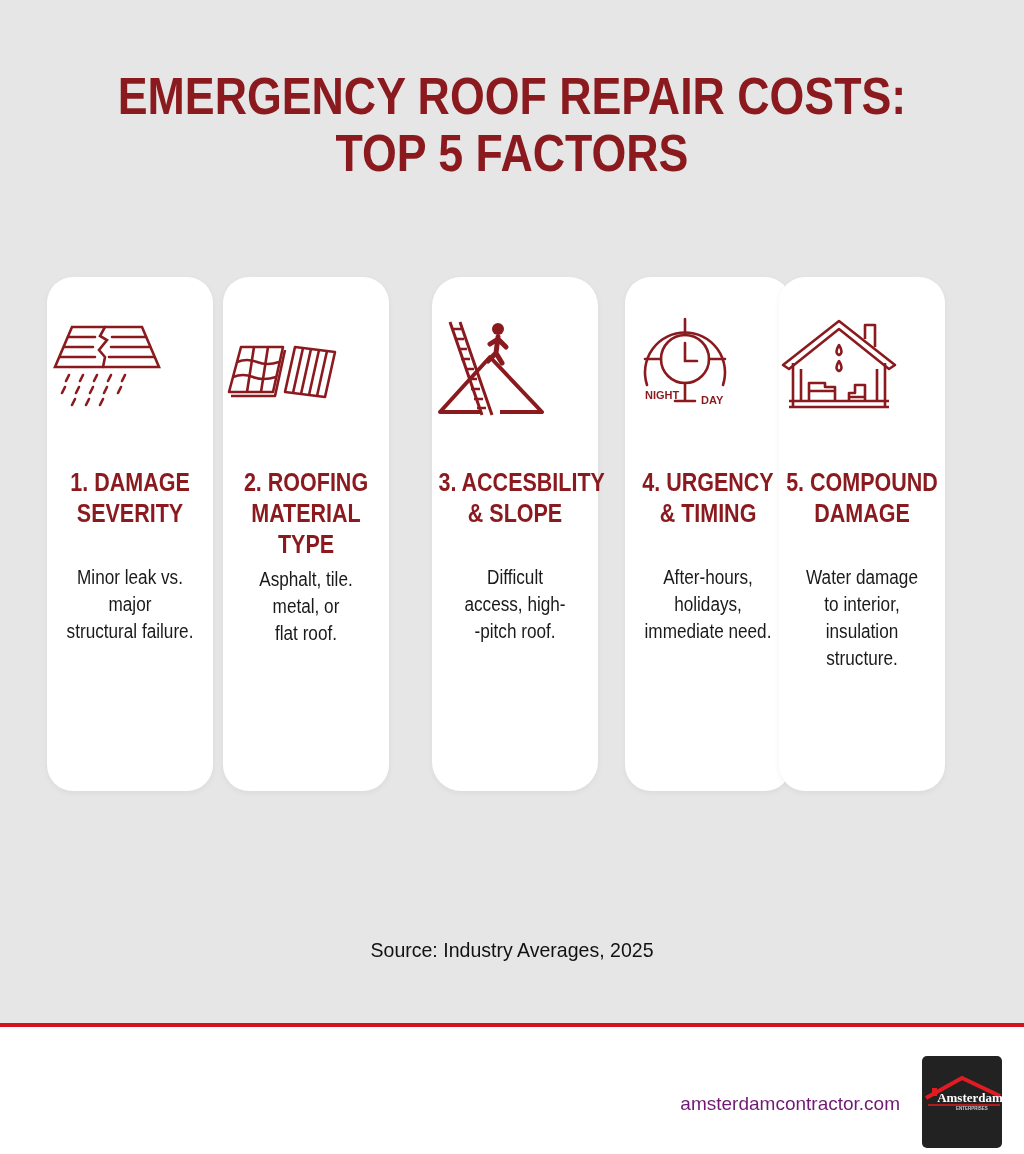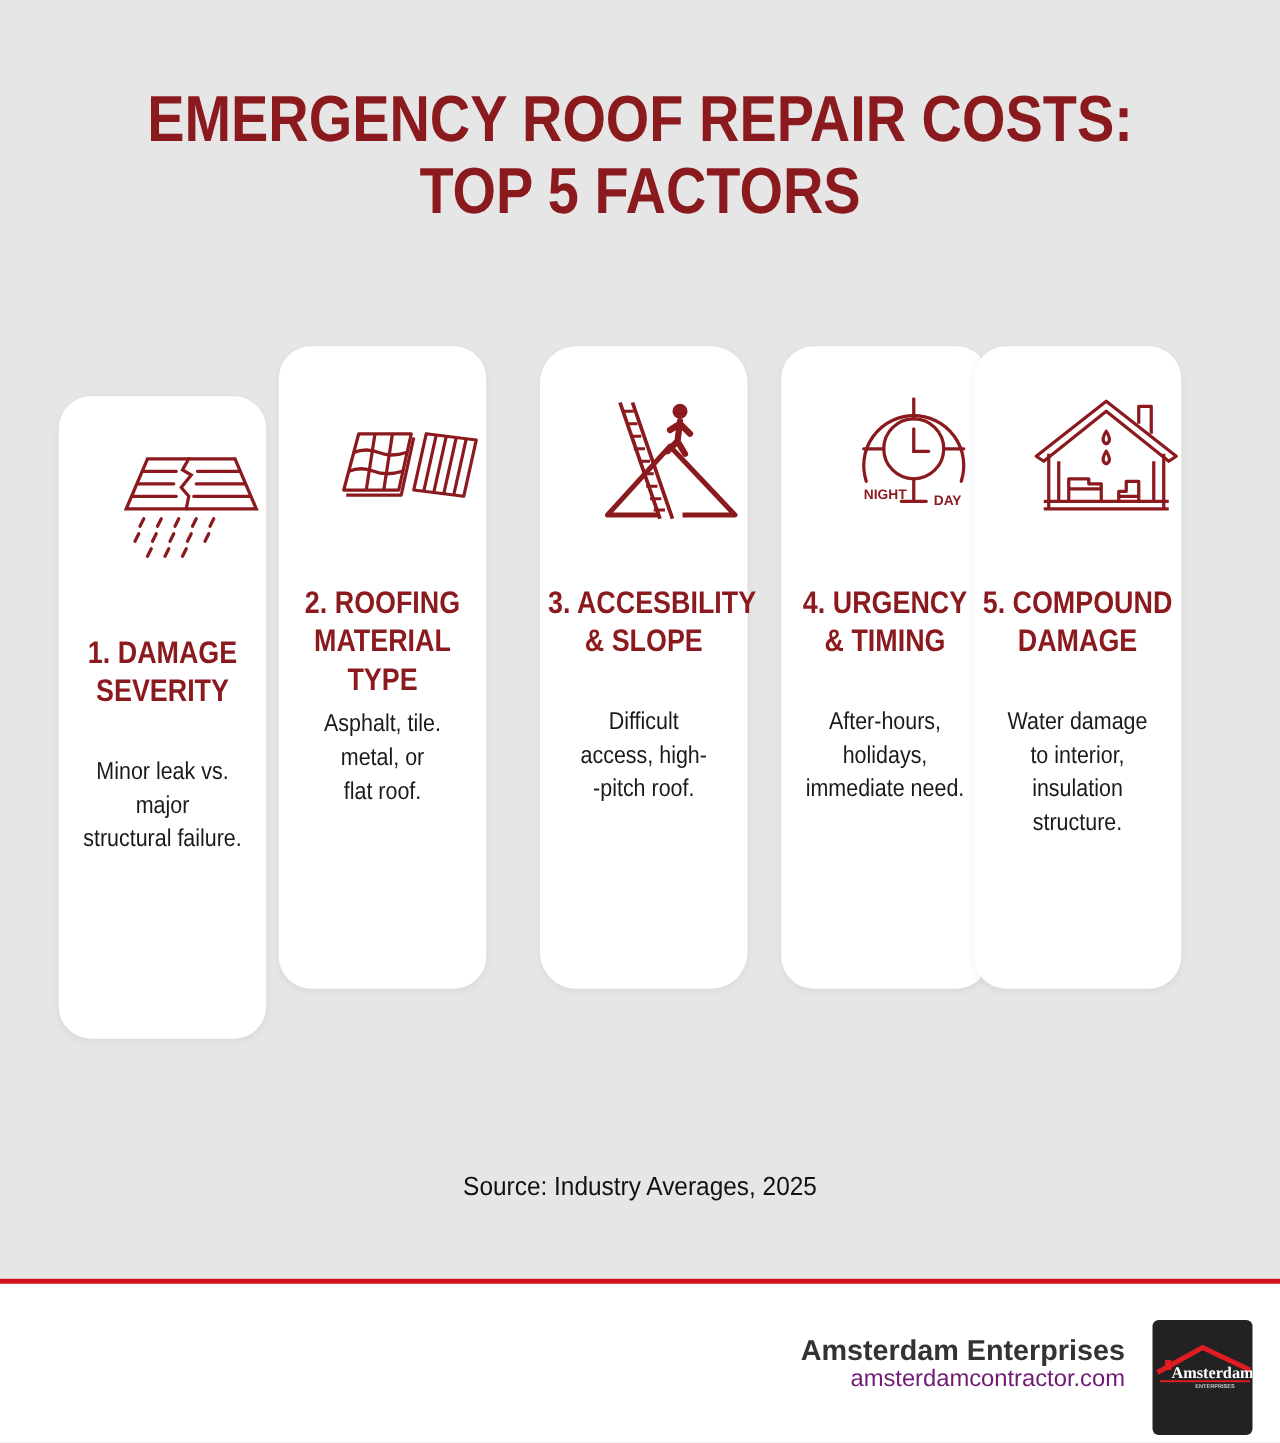--- a/index.html
+++ b/index.html
@@ -15,21 +15,21 @@
     transform:scaleX(0.86); transform-origin:center top;
   }
   .title div { white-space:nowrap; }
   .card {
     position:absolute; top:277px; width:166px; height:514px;
     background:#ffffff; border-radius:26px;
     box-shadow:0 2px 6px rgba(0,0,0,0.05);
   }
   .icon-wrap {
     position:absolute; left:0; top:35px; width:100%; height:110px;
-    display:flex; align-items:center; justify-content:flex-end;
+    display:flex; align-items:center; justify-content:flex-start;
   }
   .heading {
     position:absolute; left:-6px; right:-6px; top:190px; text-align:center;
     color:#8b1a1f; font-weight:bold; font-size:25px; line-height:31px;
     transform:scaleX(0.86); transform-origin:center top; white-space:nowrap;
   }
   .desc {
     position:absolute; left:0; right:0; text-align:center;
     color:#1a1a1a; font-size:19.5px; line-height:27px;
     transform:scaleX(0.88); transform-origin:center top; white-space:nowrap;
@@ -56,21 +56,21 @@
   }
 </style>
 </head>
 <body>
 
 <div class="title">
   <div>EMERGENCY ROOF REPAIR COSTS:</div>
   <div>TOP 5 FACTORS</div>
 </div>
 
-<div class="card" style="left:47px;margin-top:40px;">
+<div class="card" style="left:47px;">
   <div class="icon-wrap">
     <svg width="120" height="100" viewBox="0 0 120 100" fill="none" stroke="#8b1a1f" stroke-width="2.6" stroke-linecap="round">
       <path d="M25 10 L95 10 L112 50 L8 50 Z"></path>
       <path d="M21 20 L48 20 M65 20 L99 20"></path>
       <path d="M17 30 L46 30 M64 30 L103 30"></path>
       <path d="M13 40 L48 40 M62 40 L107 40"></path>
       <path d="M58 10 L53 19 L60 23 L52 33 L58 40 L56 50"></path>
       <path d="M22 58 l-3 6 M36 58 l-3 6 M50 58 l-3 6 M64 58 l-3 6 M78 58 l-3 6"></path>
       <path d="M18 70 l-3 6 M32 70 l-3 6 M46 70 l-3 6 M60 70 l-3 6 M74 70 l-3 6"></path>
       <path d="M28 82 l-3 6 M42 82 l-3 6 M56 82 l-3 6"></path>
@@ -175,21 +175,20 @@
     <div>Water damage</div>
     <div>to interior,</div>
     <div>insulation</div>
     <div>structure.</div>
   </div>
 </div>
 
 <div class="source">Source: Industry Averages, 2025</div>
 
 <div class="footer">
-  <div class="brand-name">Amsterdam Enterprises</div>
   <div class="brand-url">amsterdamcontractor.com</div>
   <div class="logo">
     <svg width="80" height="80" viewBox="0 0 80 80">
       <path d="M4 42 L40 22 L78 40" fill="none" stroke="#e01b22" stroke-width="4"></path>
       <rect x="10" y="32" width="5" height="8" fill="#e01b22"></rect>
       <line x1="6" y1="49" x2="78" y2="49" stroke="#e01b22" stroke-width="1.5"></line>
       <text x="48" y="46" text-anchor="middle" font-family="Liberation Serif, serif" font-weight="bold" font-size="13" fill="#ffffff">Amsterdam</text>
       <text x="50" y="54" text-anchor="middle" font-family="Liberation Sans, sans-serif" font-weight="bold" font-size="4.5" fill="#cccccc">ENTERPRISES</text>
     </svg>
   </div>

